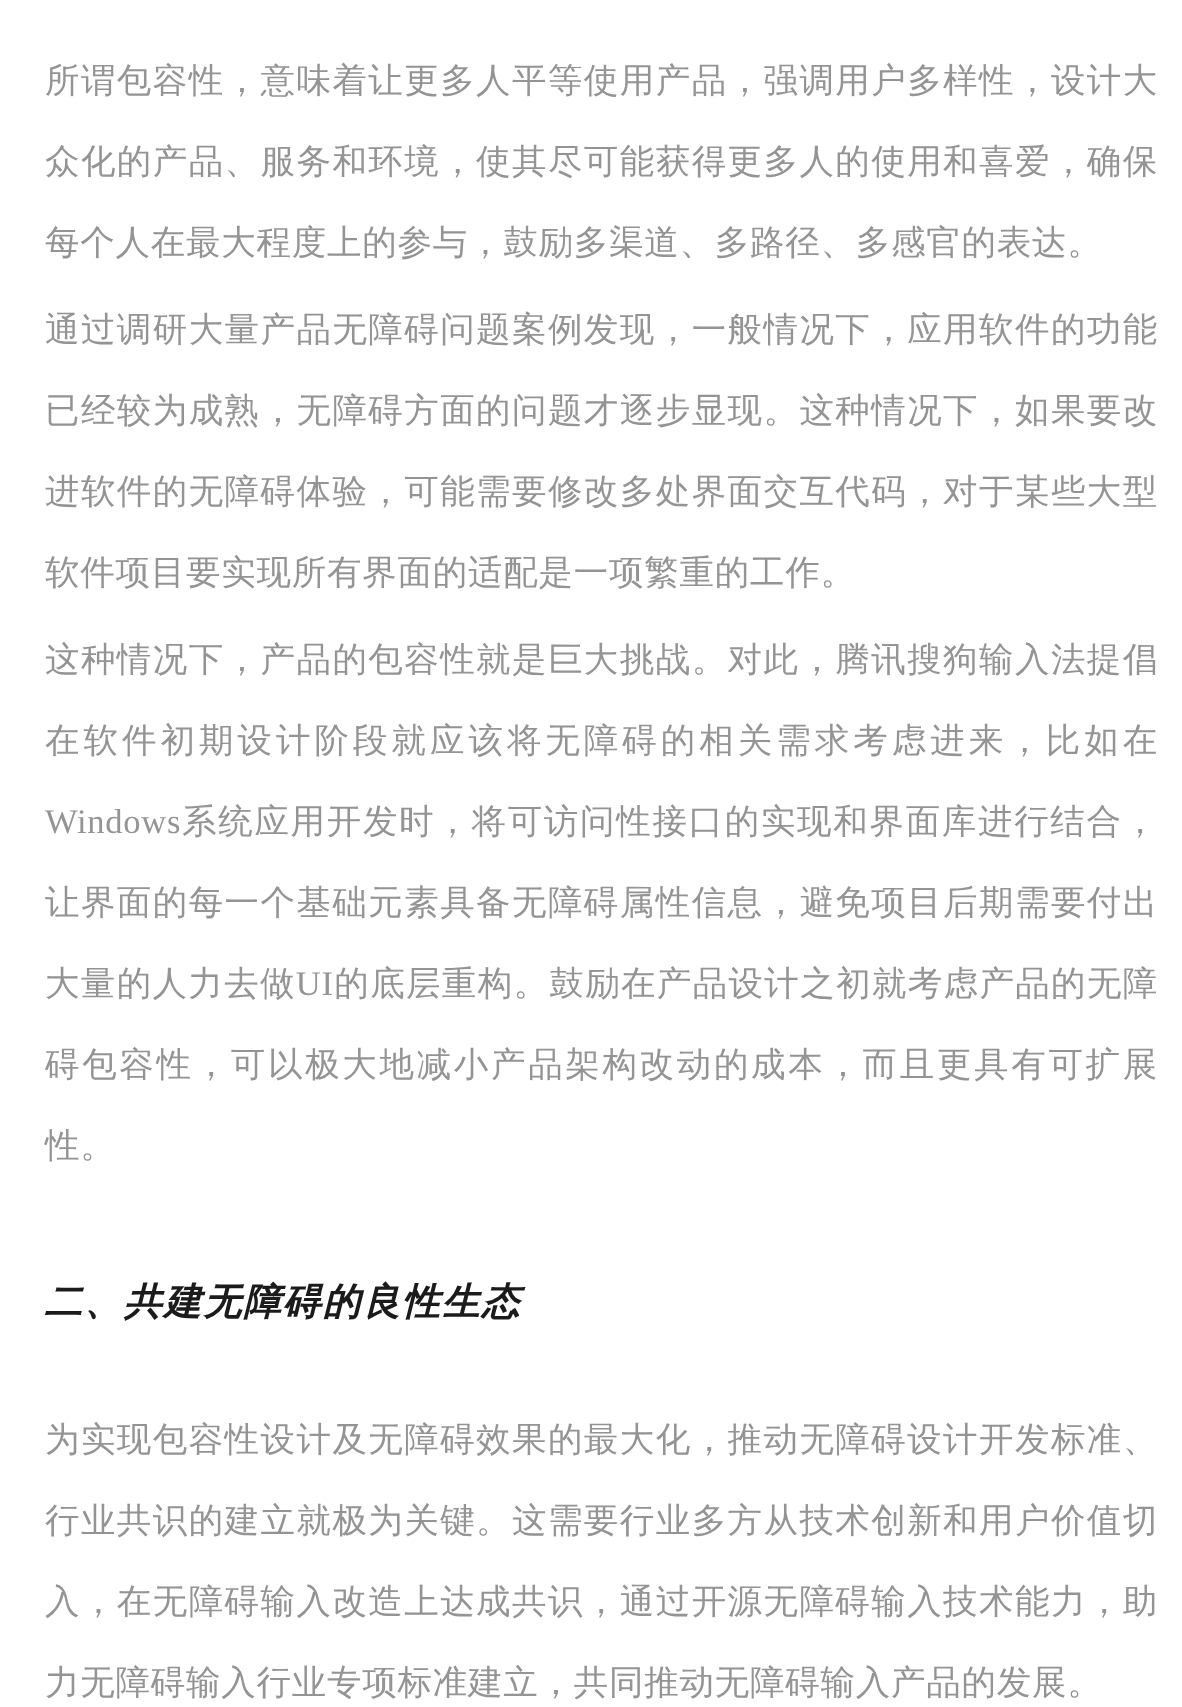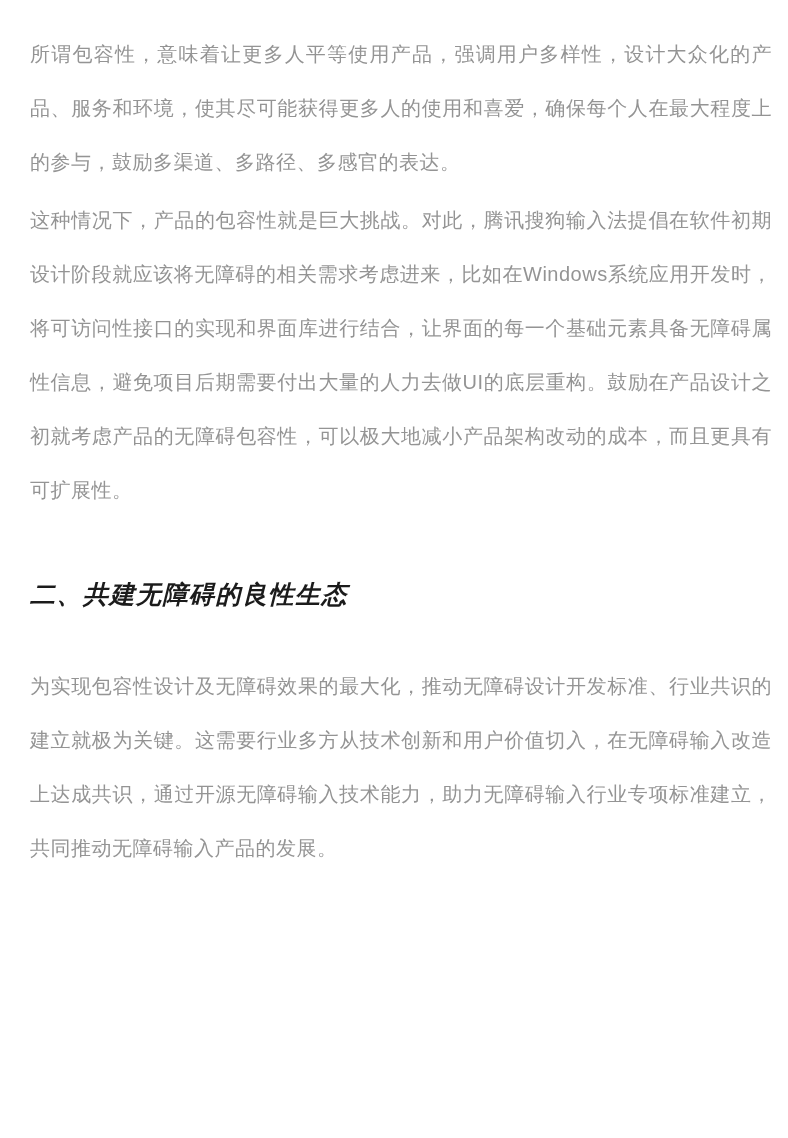--- a/index.html
+++ b/index.html
@@ -25,36 +25,38 @@
     font-size: 25px;
     line-height: 30px;
     font-weight: 700;
     color: #1b1b1b;
     letter-spacing: 1.5px;
   }
   .heading-1 { margin-bottom: 48px; }
   .heading-2 { margin-top: 62px; margin-bottom: 50px; font-style: italic; }
   .body-paragraph {
     margin: 0 0 4px 0;
-    font-size: 20px;
+    font-size: 23px;
     line-height: 54px;
     color: #949494;
     text-align: justify;
     text-justify: inter-ideograph;
     letter-spacing: 0.5px;
+    font-family: Liberation Serif, serif;
   }
 </style>
 </head>
 <body>
 
 <div class="page">
 
 
   <p class="body-paragraph">所谓包容性，意味着让更多人平等使用产品，强调用户多样性，设计大众化的产品、服务和环境，使其尽可能获得更多人的使用和喜爱，确保每个人在最大程度上的参与，鼓励多渠道、多路径、多感官的表达。</p>
 
+  <p class="body-paragraph">通过调研大量产品无障碍问题案例发现，一般情况下，应用软件的功能已经较为成熟，无障碍方面的问题才逐步显现。这种情况下，如果要改进软件的无障碍体验，可能需要修改多处界面交互代码，对于某些大型软件项目要实现所有界面的适配是一项繁重的工作。</p>
 
   <p class="body-paragraph">这种情况下，产品的包容性就是巨大挑战。对此，腾讯搜狗输入法提倡在软件初期设计阶段就应该将无障碍的相关需求考虑进来，比如在Windows系统应用开发时，将可访问性接口的实现和界面库进行结合，让界面的每一个基础元素具备无障碍属性信息，避免项目后期需要付出大量的人力去做UI的底层重构。鼓励在产品设计之初就考虑产品的无障碍包容性，可以极大地减小产品架构改动的成本，而且更具有可扩展性。</p>
 
   <h2 class="section-heading heading-2">二、共建无障碍的良性生态</h2>
 
   <p class="body-paragraph">为实现包容性设计及无障碍效果的最大化，推动无障碍设计开发标准、行业共识的建立就极为关键。这需要行业多方从技术创新和用户价值切入，在无障碍输入改造上达成共识，通过开源无障碍输入技术能力，助力无障碍输入行业专项标准建立，共同推动无障碍输入产品的发展。</p>
 
 </div>
 
 </body></html>

